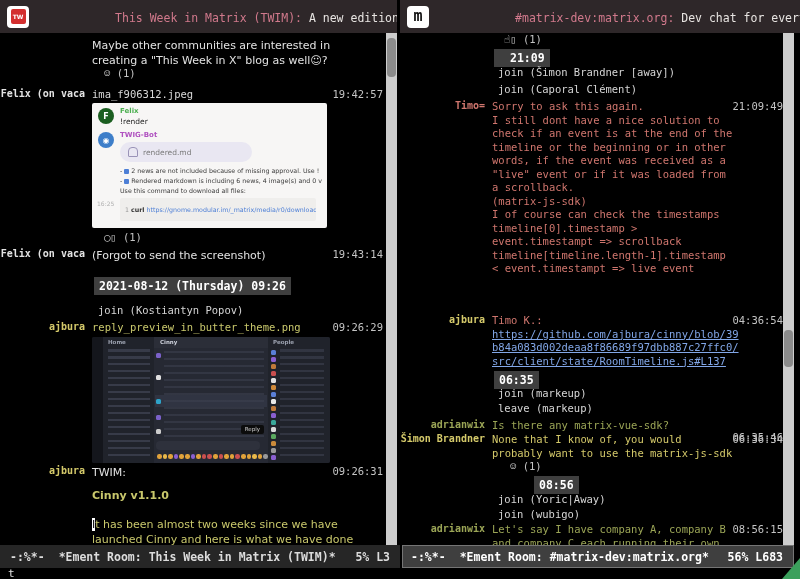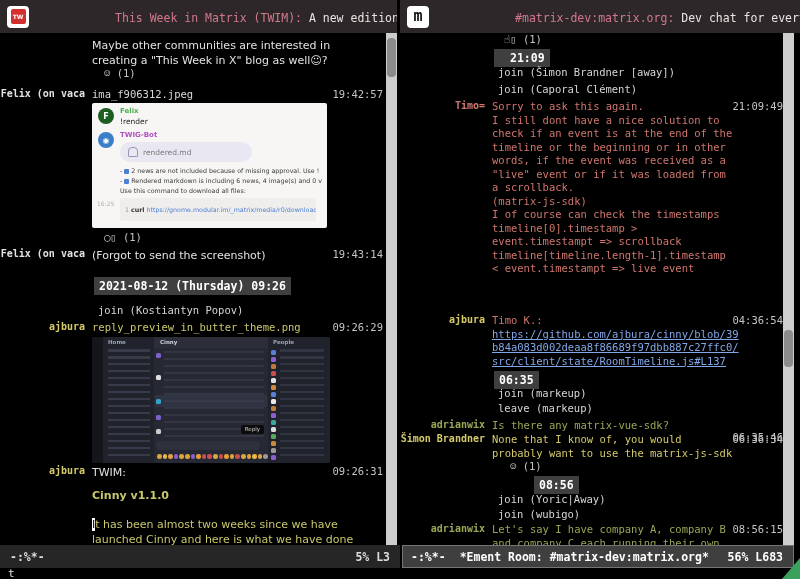--- a/index.html
+++ b/index.html
@@ -262,20 +262,21 @@
         <div class="row-abs mono" style="left: 92px; top: 536.5px; color: rgb(155, 165, 86); font-weight: normal;">and company C each running their own</div>
         <div class="row-abs tscol" style="top: 523px;">08:56:15</div>
       </div>
     <div class="sb" style="left:383px;">
       <div class="sb-thumb" style="top:297px;height:37px;"></div>
     </div>
   </div>
 
   <div class="modeline ml-left">
     <span>-:%*-</span>
+    <span class="ml-title">*Ement Room: This Week in Matrix (TWIM)*</span>
     <span class="ml-suffix">5% L3</span>
   </div>
   <div class="modeline ml-right">
     <span>-:%*-</span>
     <span class="ml-title">*Ement Room: #matrix-dev:matrix.org*</span>
     <span class="ml-suffix">56% L683</span>
   </div>
 
   <div class="echo"><span>t</span></div>
   <div class="corner"></div>

